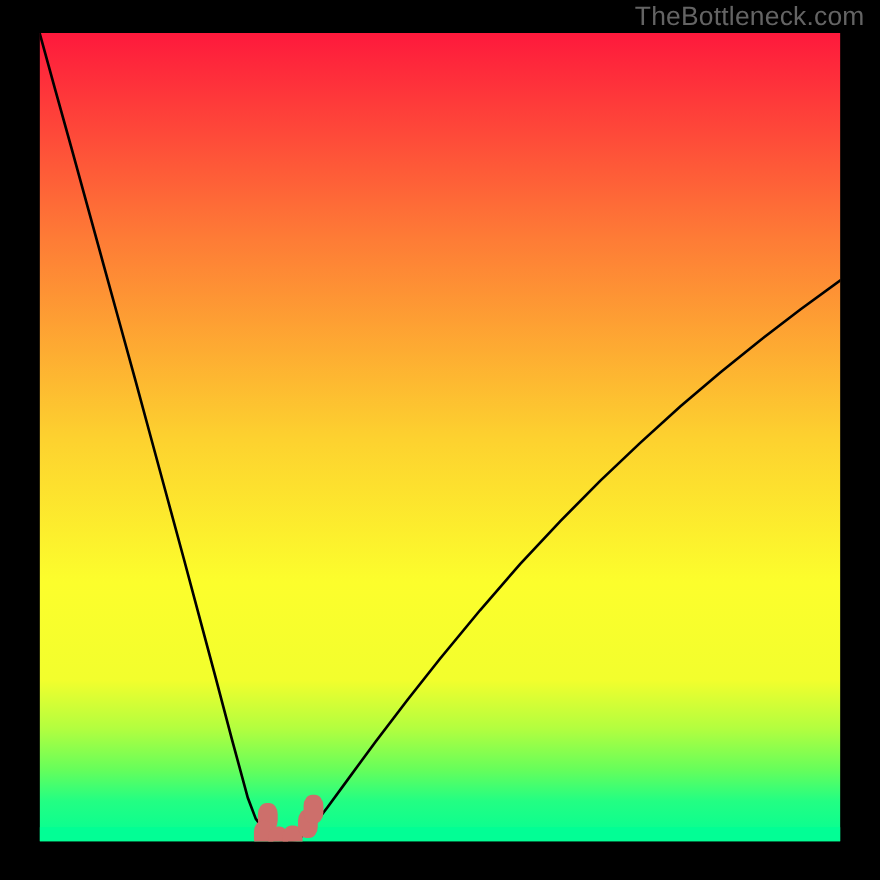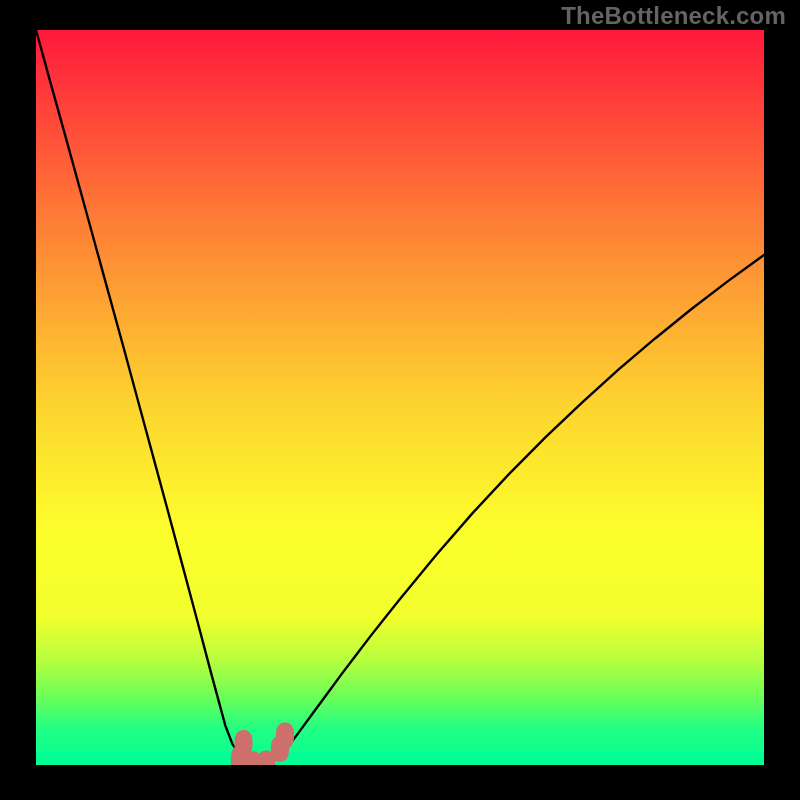--- a/index.html
+++ b/index.html
@@ -15,21 +15,21 @@
     width: 800px;
     height: 800px;
     background: #000000;
   }
   .watermark {
     position: absolute;
     top: 2px;
     right: 14px;
     font-family: Arial, Helvetica, sans-serif;
     font-size: 24px;
-    font-weight: 700;
+    font-weight: 400;
     color: #646464;
     letter-spacing: 0.2px;
   }
   svg {
     display: block;
   }
 </style>
 </head>
 <body>
 <div class="frame">

